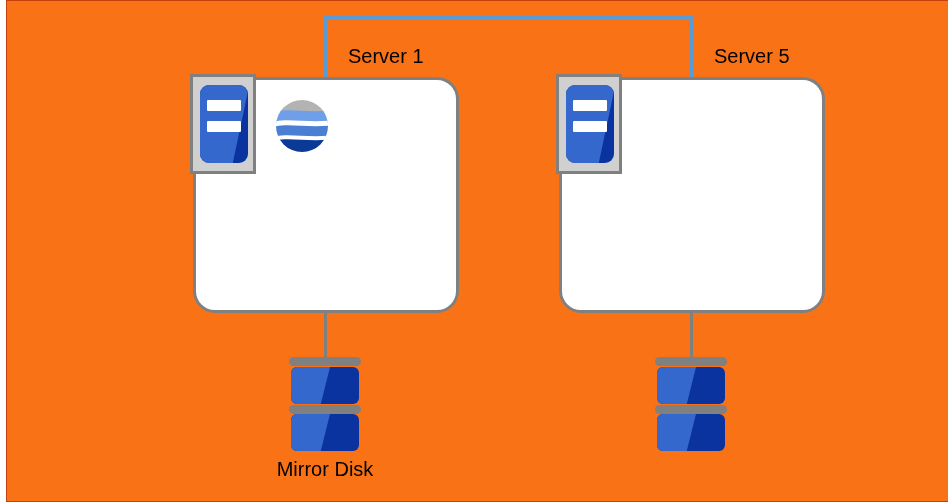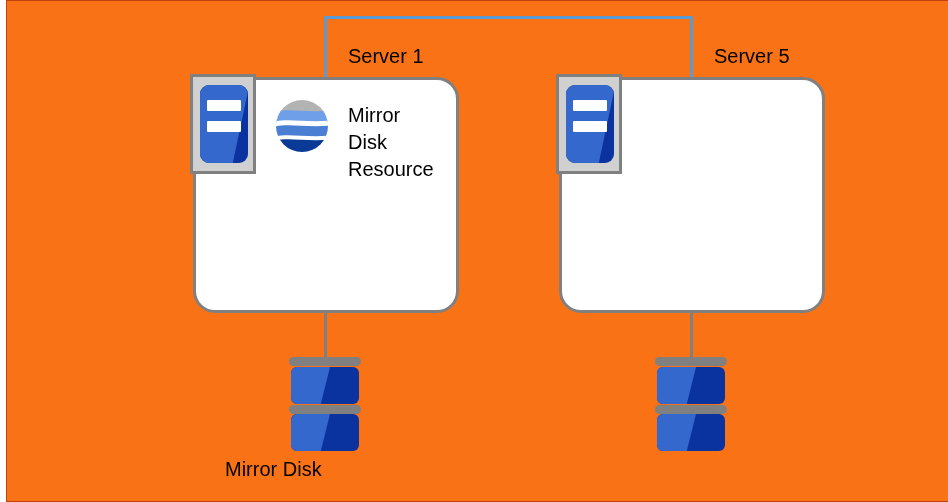--- a/index.html
+++ b/index.html
@@ -142,21 +142,21 @@
     width: 58px;
     height: 52px;
     background: #3568cc;
     transform: skewX(-14deg);
   }
   .disk-caption {
     position: absolute;
     font-size: 20px;
     color: #000000;
     white-space: nowrap;
-    text-align: left;
+    text-align: center;
   }
 </style>
 </head>
 <body>
 
 <div id="canvas">
 
   <div class="link-h" style="left:317px; top:15px; width:369px;"></div>
   <div class="link-v" style="left:317px; top:15px; height:63px;"></div>
   <div class="link-v" style="left:683px; top:15px; height:63px;"></div>
@@ -185,23 +185,20 @@
         <path d="M -6 2 C 10 -6, 30 2, 62 -2 L 62 16 C 30 20, 10 12, -6 20 Z" fill="#b3b3b3"></path>
         <path d="M -6 16 C 10 8, 30 16, 62 12 L 62 24 C 30 28, 10 20, -6 28 Z" fill="#6f9fe8"></path>
         <path d="M -6 26 C 10 18, 30 26, 62 22 L 62 32 C 30 36, 10 28, -6 36 Z" fill="#ffffff"></path>
         <path d="M -6 31 C 10 23, 30 31, 62 27 L 62 38 C 30 42, 10 34, -6 42 Z" fill="#4a7fd4"></path>
         <path d="M -6 41 C 10 33, 30 41, 62 37 L 62 46 C 30 50, 10 42, -6 50 Z" fill="#ffffff"></path>
         <path d="M -6 45 C 10 37, 30 45, 62 41 L 62 62 L -6 62 Z" fill="#0a3a96"></path>
       </g>
     </svg>
   </div>
 
-  <div class="res-label" style="left:341px; top:101px;">Mirror
-Disk
-Resource</div>
 
   <div class="stem" style="left:317px; top:312px; height:52px;"></div>
 
   <div class="disk-stack" style="left:282px; top:356px; height:98px;">
     <div class="disk-plate" style="top:0px;"></div>
     <div class="disk-body" style="top:10px;">
       <div class="lit"></div>
     </div>
     <div class="disk-plate" style="top:48px;"></div>
     <div class="disk-body" style="top:57px;">

